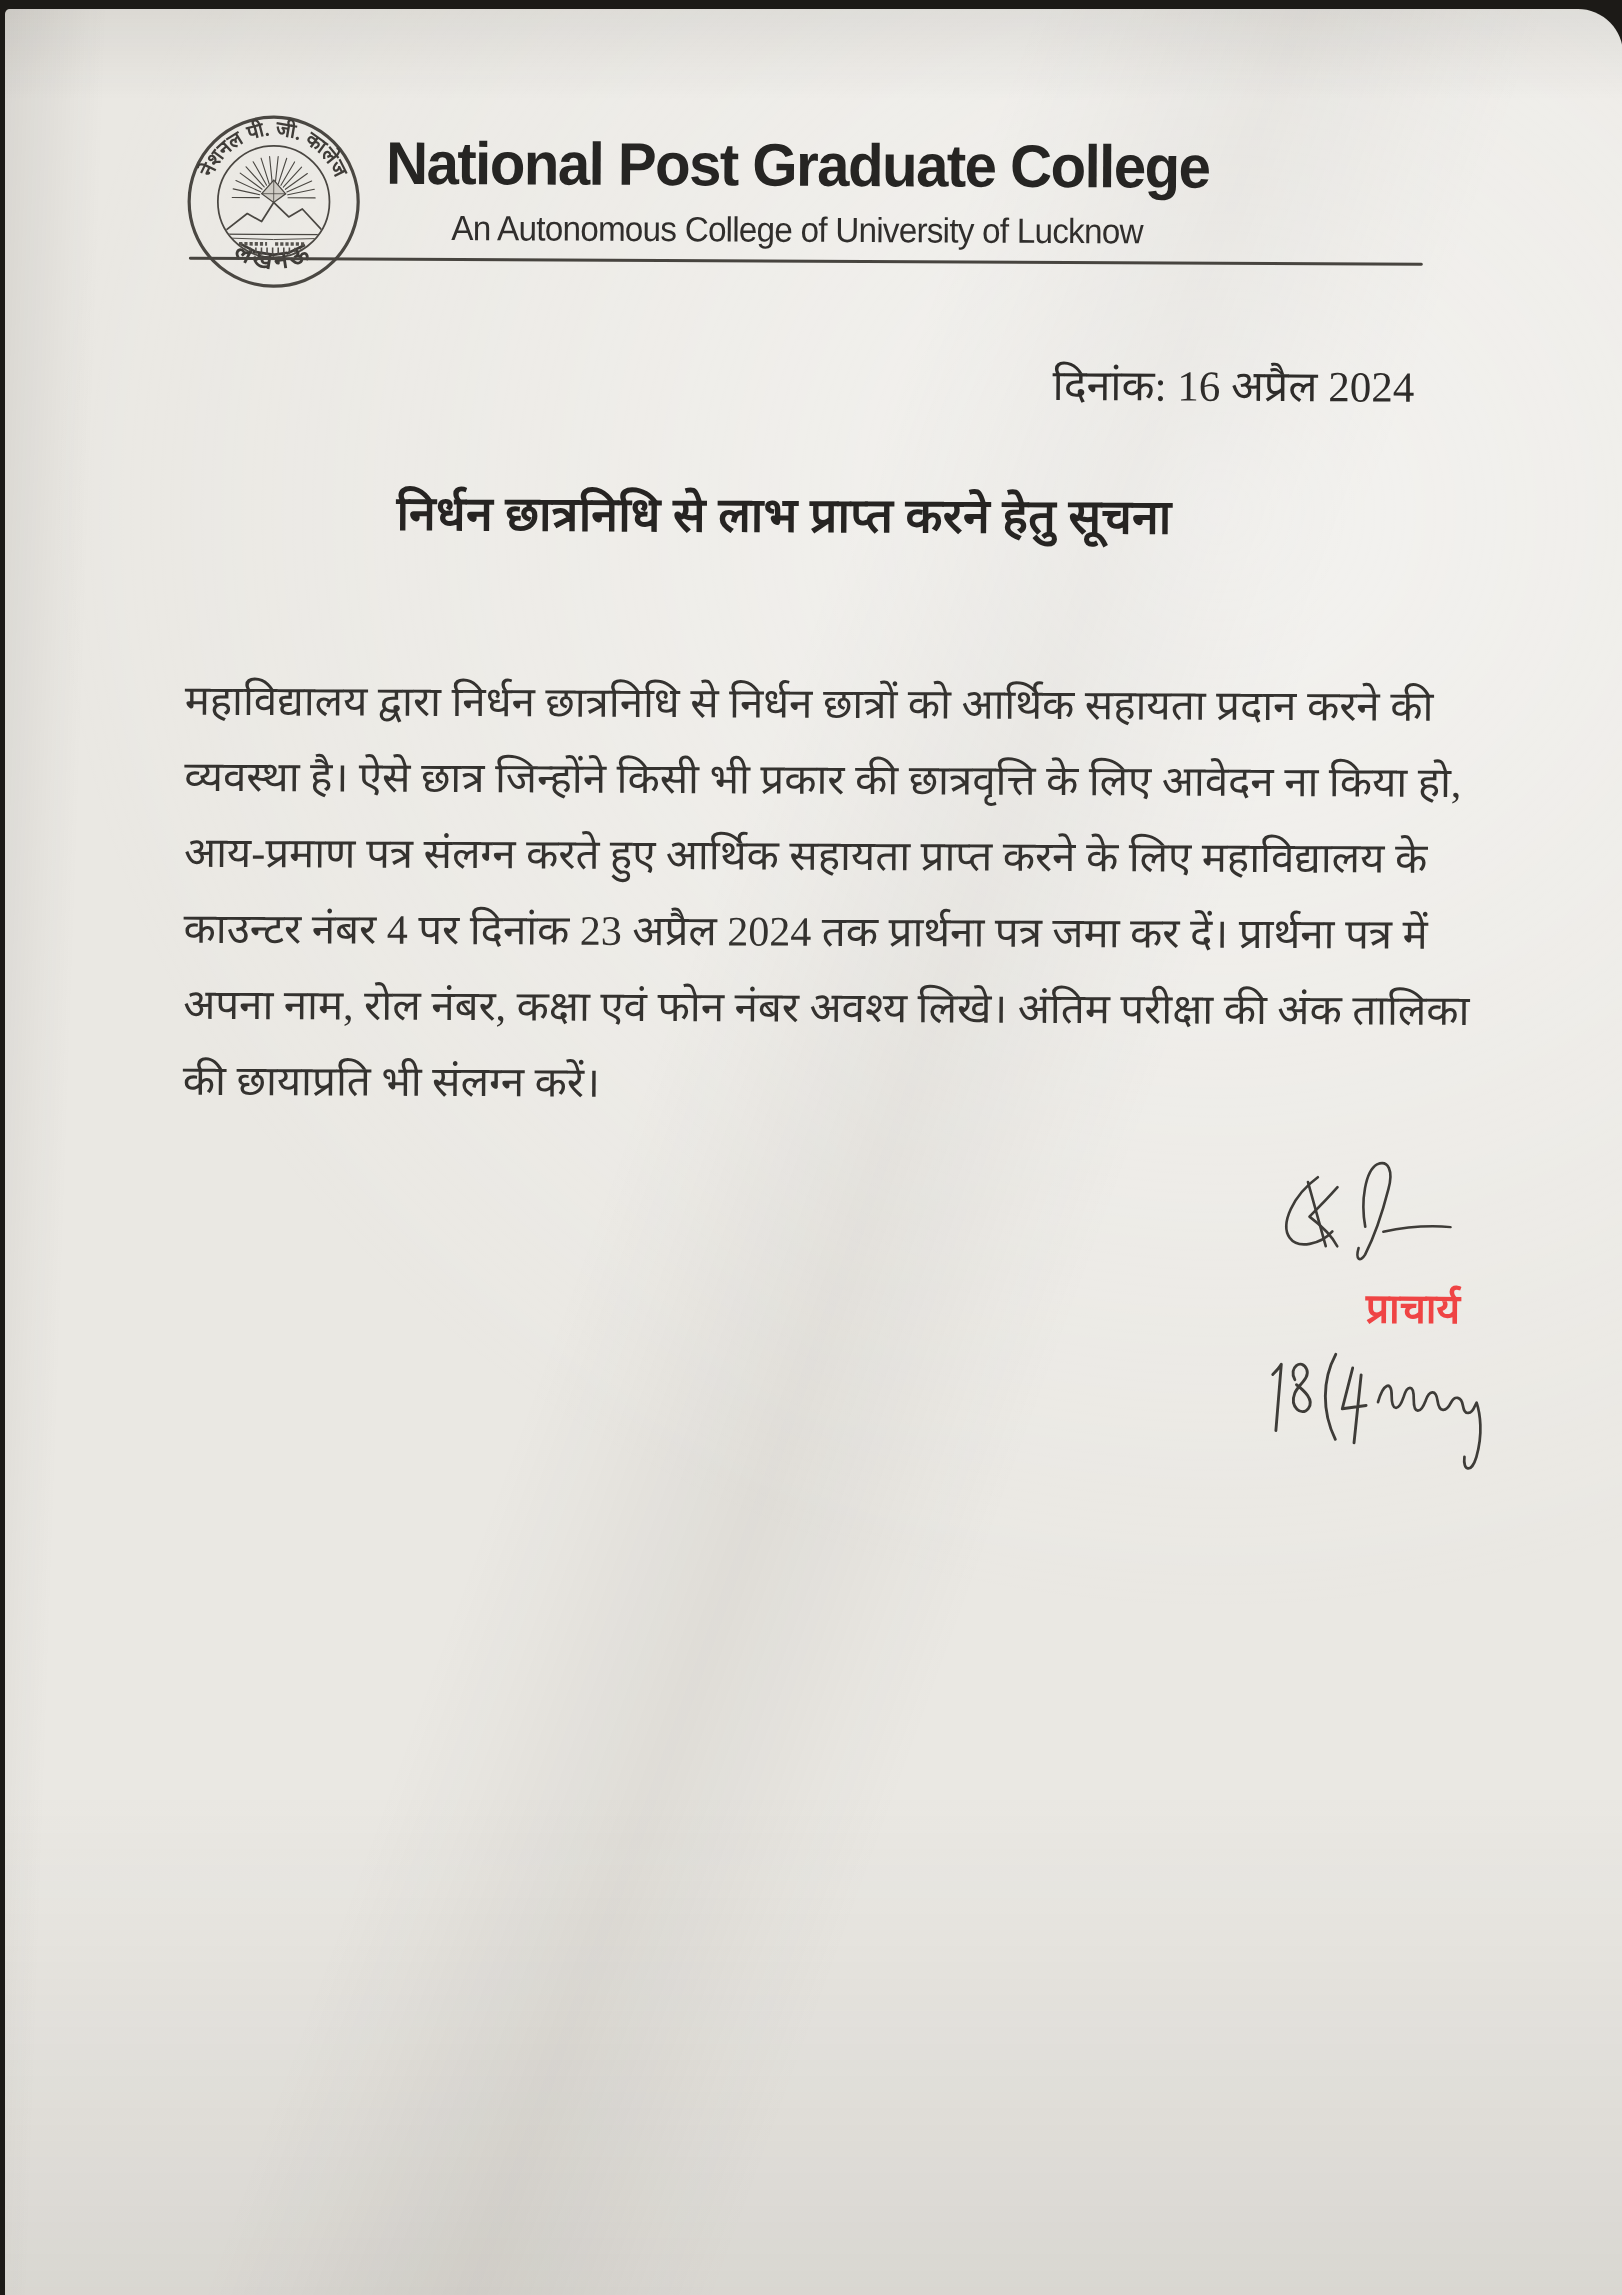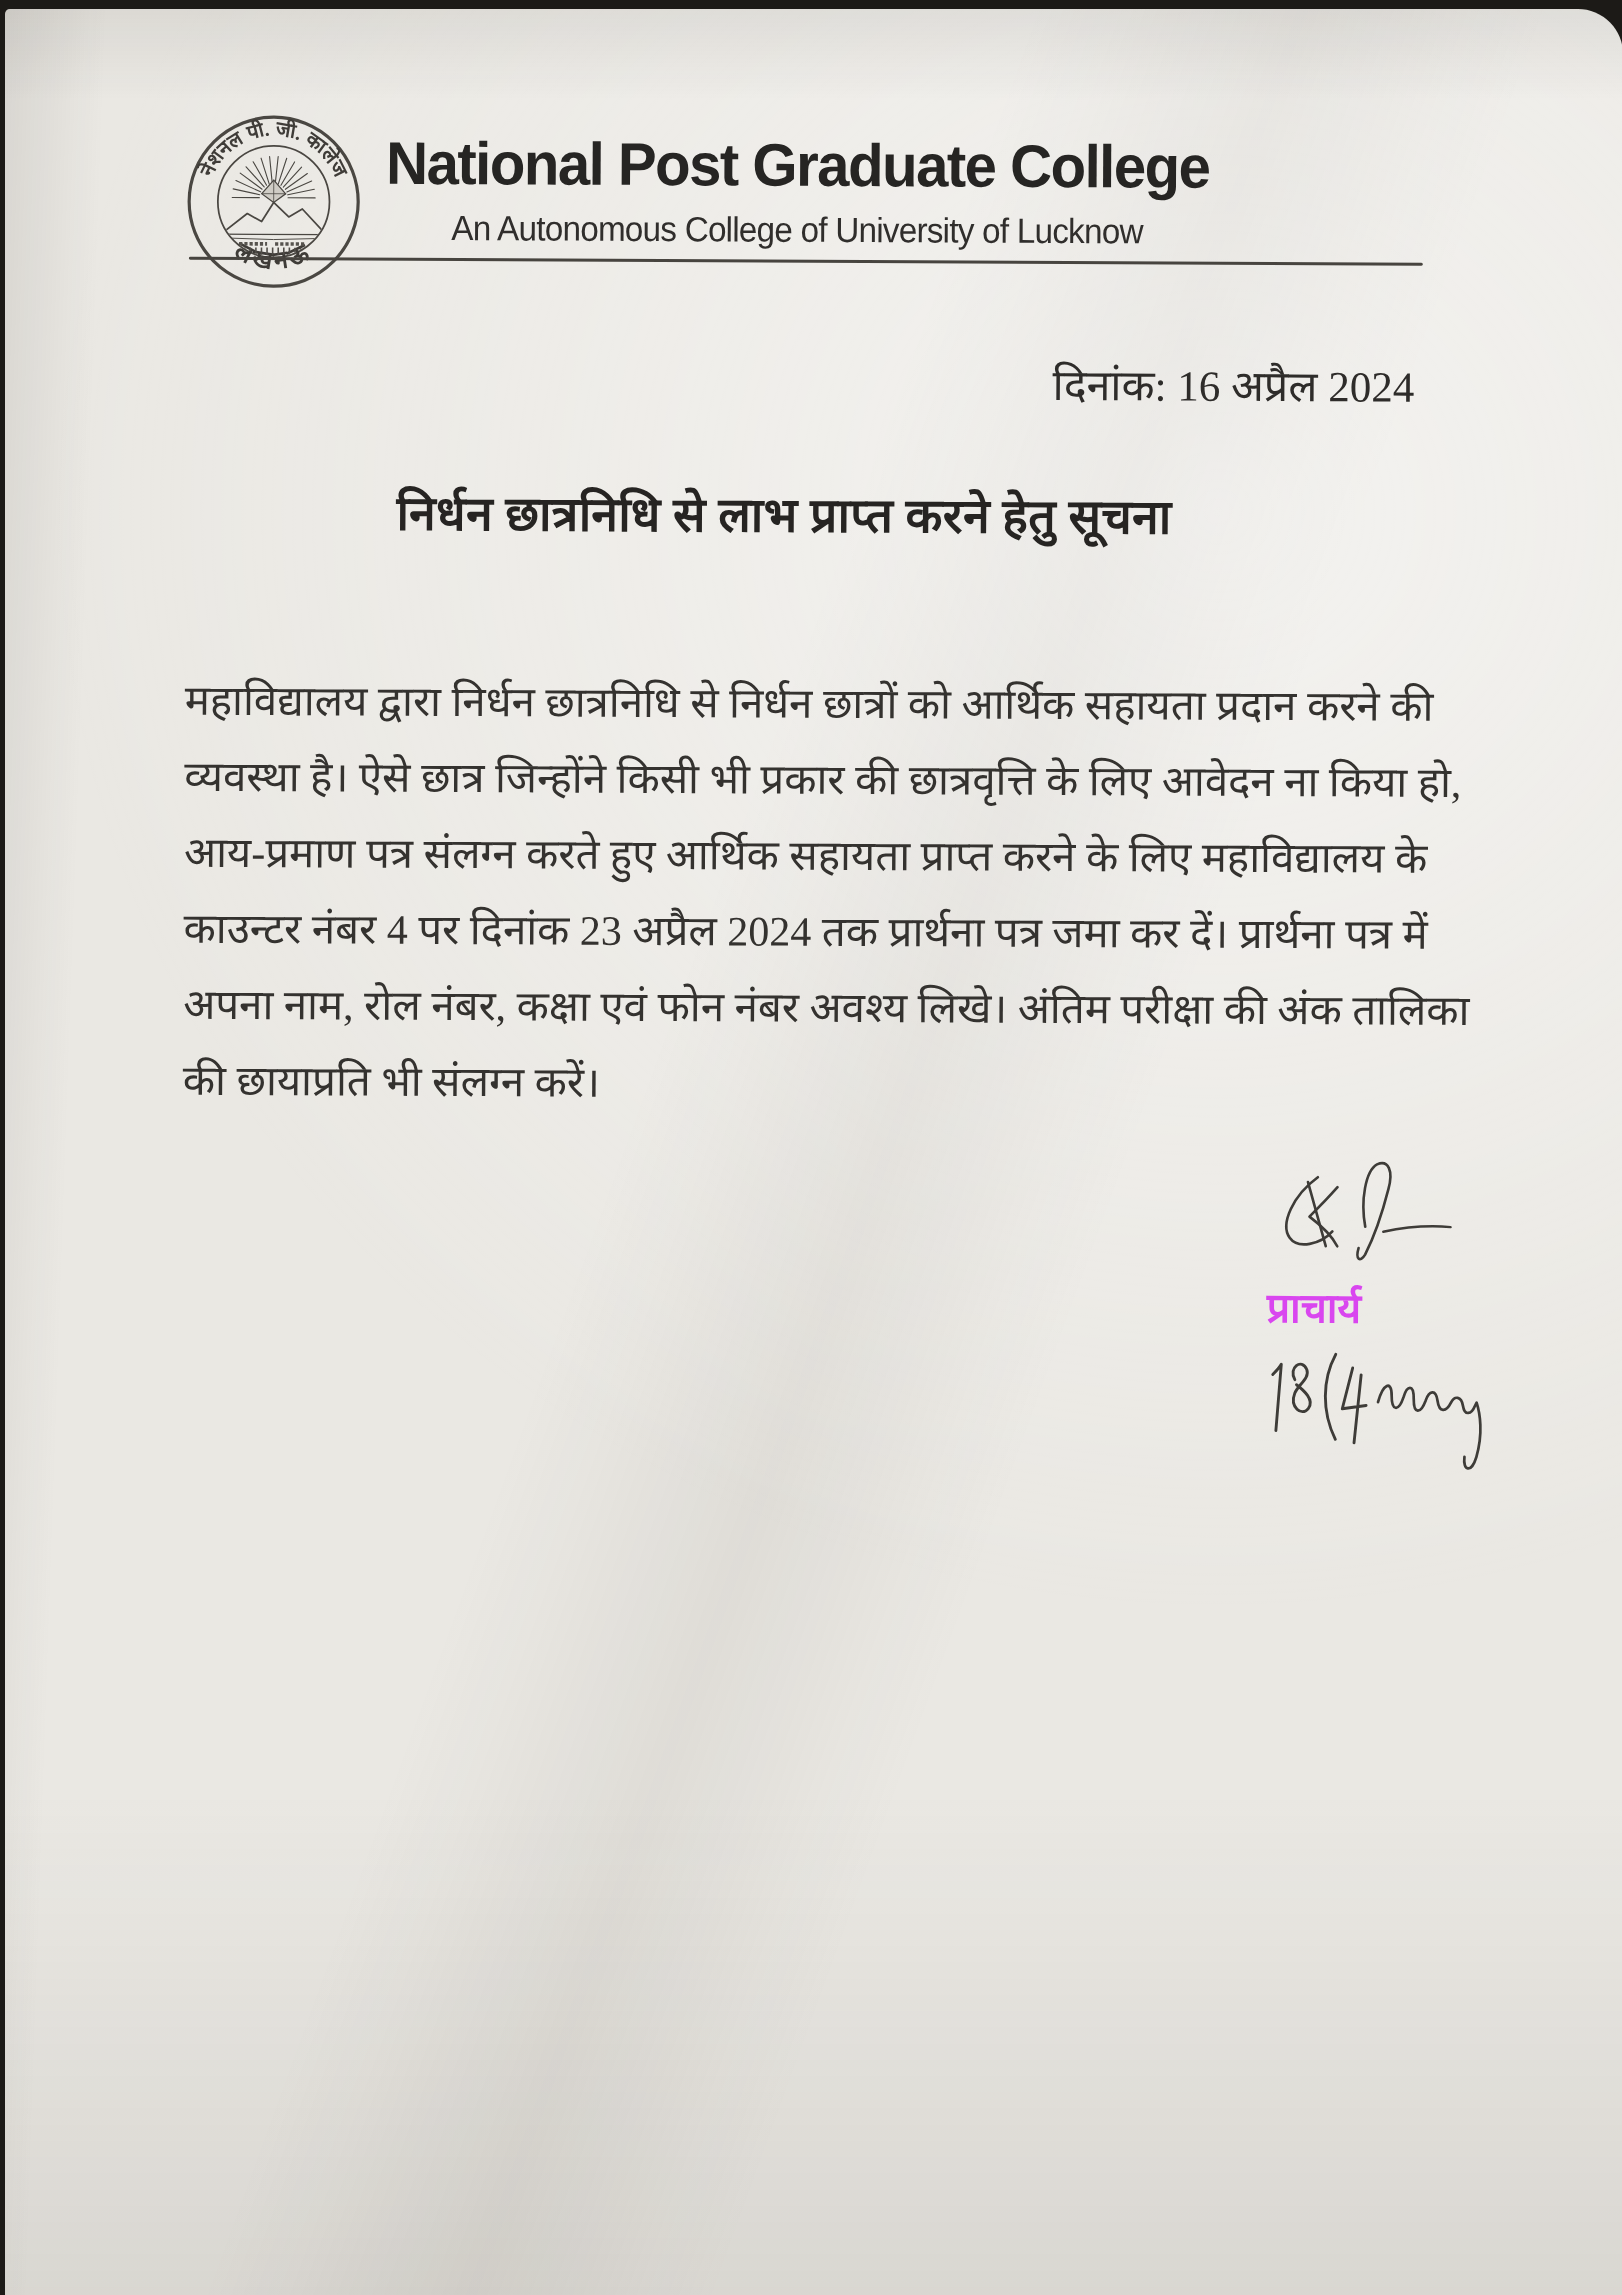--- a/index.html
+++ b/index.html
@@ -41,22 +41,22 @@
 
   .date-line{position:absolute;right:207px;top:349px;font-size:43px;white-space:nowrap;}
   .subject-heading{position:absolute;left:0;top:477px;width:1573px;text-align:center;
     font-size:48px;font-weight:700;letter-spacing:0.4px;white-space:nowrap;color:#262422;}
 
   .body-text{position:absolute;left:188px;top:662px;width:1244px;
     font-size:42px;line-height:76px;color:#34322f;}
   .body-line{white-space:nowrap;}
 
   .signature{position:absolute;left:1266px;top:1136px;width:197px;height:147px;}
-  .principal-title{position:absolute;left:1273px;top:1272px;font-size:41px;font-weight:700;
-    white-space:nowrap;color:#d946ef;}
+  .principal-title{position:absolute;left:1372px;top:1272px;font-size:41px;font-weight:700;
+    white-space:nowrap;color:#ef4444;}
   .handwritten-date{position:absolute;left:1264px;top:1324px;width:255px;height:149px;}
 
   .ink-stroke{fill:none;stroke:#3e3c38;stroke-linecap:round;stroke-linejoin:round;}
   .seal-stroke{fill:none;stroke:#4a4742;stroke-linecap:round;stroke-linejoin:round;}
   .seal-text{font-family:"Liberation Serif","DejaVu Serif",serif;fill:#3f3c38;}
 </style>
 </head>
 <body>
 
 <div class="page">

